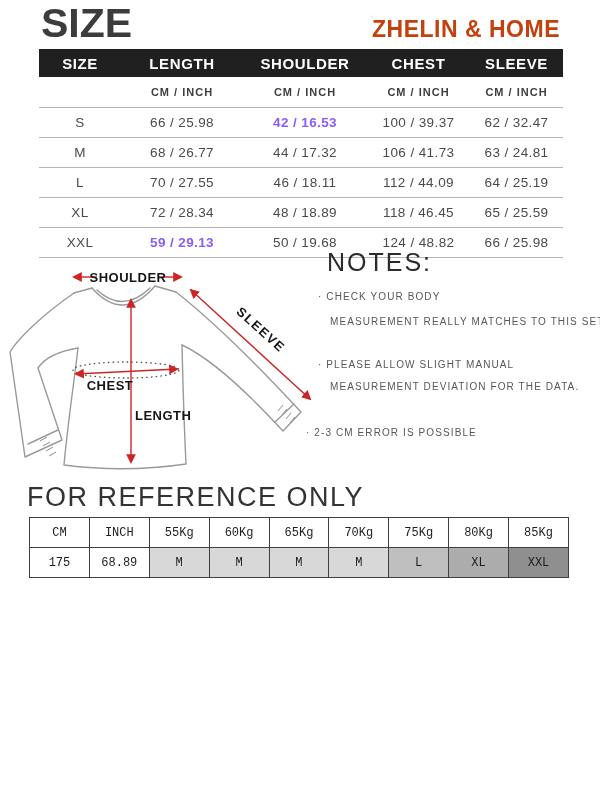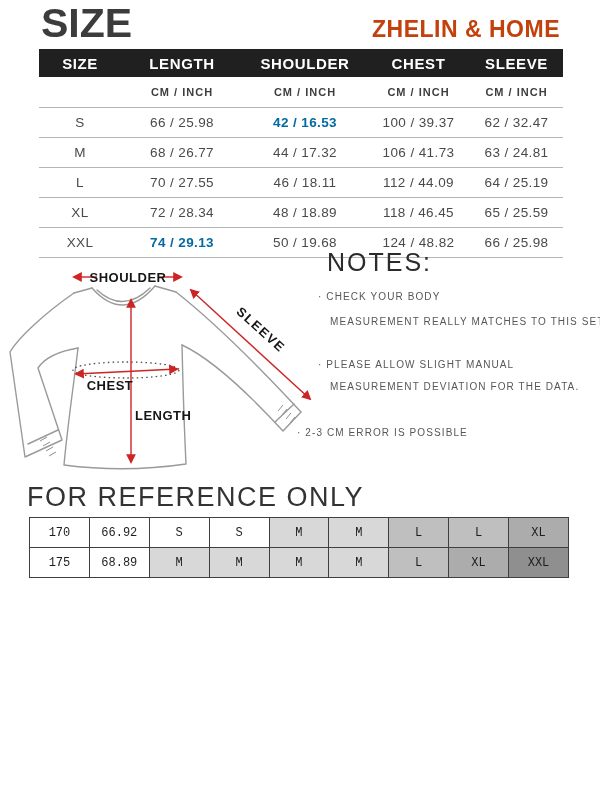--- a/index.html
+++ b/index.html
@@ -14,35 +14,35 @@
 
   
   .size-table{position:absolute;left:39px;top:49px;width:524px;border-collapse:collapse;
               table-layout:fixed;}
   .size-table th{background:#202020;color:#ffffff;font-size:15px;font-weight:700;
                  height:28px;letter-spacing:0.6px;padding:0;text-align:center;}
   .size-table td{height:29px;text-align:center;font-size:13.5px;color:#4a4a4a;
                  border-bottom:1px solid #b5b5b5;padding:0;letter-spacing:0.4px;}
   .size-table tr.unit-row td{font-size:11px;font-weight:700;color:#3e3e3e;
                  letter-spacing:1px;height:30px;}
-  .size-table td.bold{font-weight:700;color:#0369a1;}
+  .size-table td.bold{font-weight:700;color:#8b5cf6;}
 
   
   .diagram{position:absolute;left:0px;top:253px;width:330px;height:232px;}
 
   
   .notes-heading{position:absolute;left:327px;top:248px;font-size:25px;font-weight:400;
                  color:#2b2b2b;letter-spacing:2px;}
   .note-line{position:absolute;font-size:10px;color:#575757;letter-spacing:1.1px;
              white-space:nowrap;}
   .nl-1a{left:318px;top:291px;}
   .nl-1b{left:330px;top:316px;}
   .nl-2a{left:318px;top:359px;}
   .nl-2b{left:330px;top:381px;}
-  .nl-3a{left:297px;top:427px;}
+  .nl-3a{left:306px;top:427px;}
 
   
   .ref-heading{position:absolute;left:27px;top:482px;font-size:27px;font-weight:400;
                color:#333333;letter-spacing:1.5px;}
   .ref-table{position:absolute;left:29px;top:517px;width:540px;border-collapse:collapse;
              table-layout:fixed;}
   .ref-table td{border:1px solid #3f3f3f;height:29px;text-align:center;
                 font-family:"Liberation Mono","DejaVu Sans Mono",monospace;
                 font-size:12px;color:#1e1e1e;padding:0;overflow:hidden;}
   .ref-table tr.hdr td{background:#ffffff;}
@@ -101,21 +101,21 @@
       </tr>
       <tr>
         <td>XL</td>
         <td>72 / 28.34</td>
         <td>48 / 18.89</td>
         <td>118 / 46.45</td>
         <td>65 / 25.59</td>
       </tr>
       <tr>
         <td>XXL</td>
-        <td class="bold">74 / 29.13</td>
+        <td class="bold">59 / 29.13</td>
         <td>50 / 19.68</td>
         <td>124 / 48.82</td>
         <td>66 / 25.98</td>
       </tr>
     </tbody>
 </table>
 
 <svg class="diagram" viewBox="0 0 330 232">
   <defs>
     <marker id="ah" viewBox="0 0 10 10" refX="8" refY="5" markerWidth="7" markerHeight="7" orient="auto-start-reverse">
@@ -165,30 +165,30 @@
 <div class="notes-heading">NOTES:</div>
 <div class="note-line nl-1a">·  CHECK YOUR BODY</div>
 <div class="note-line nl-1b">MEASUREMENT REALLY MATCHES TO THIS SET</div>
 <div class="note-line nl-2a">·  PLEASE ALLOW SLIGHT MANUAL</div>
 <div class="note-line nl-2b">MEASUREMENT DEVIATION FOR THE DATA.</div>
 <div class="note-line nl-3a">· 2-3 CM ERROR IS POSSIBLE</div>
 
 <div class="ref-heading">FOR REFERENCE ONLY</div>
 <table class="ref-table">
   <tbody>
-      <tr>
-        <td>170</td>
-        <td>66.92</td>
-        <td style="background: rgb(255, 255, 255);">S</td>
-        <td style="background: rgb(255, 255, 255);">S</td>
-        <td style="background: rgb(216, 216, 216);">M</td>
-        <td style="background: rgb(216, 216, 216);">M</td>
-        <td style="background: rgb(191, 191, 191);">L</td>
-        <td style="background: rgb(191, 191, 191);">L</td>
-        <td style="background: rgb(172, 172, 172);">XL</td>
+      <tr class="hdr">
+        <td>CM</td>
+        <td>INCH</td>
+        <td>55Kg</td>
+        <td>60Kg</td>
+        <td>65Kg</td>
+        <td>70Kg</td>
+        <td>75Kg</td>
+        <td>80Kg</td>
+        <td>85Kg</td>
       </tr>
       <tr>
         <td>175</td>
         <td>68.89</td>
         <td style="background: rgb(216, 216, 216);">M</td>
         <td style="background: rgb(216, 216, 216);">M</td>
         <td style="background: rgb(216, 216, 216);">M</td>
         <td style="background: rgb(216, 216, 216);">M</td>
         <td style="background: rgb(191, 191, 191);">L</td>
         <td style="background: rgb(172, 172, 172);">XL</td>

